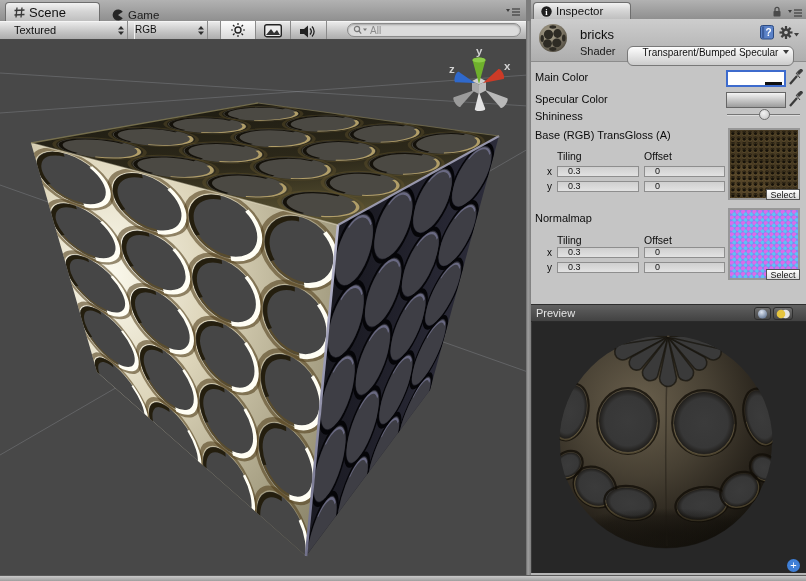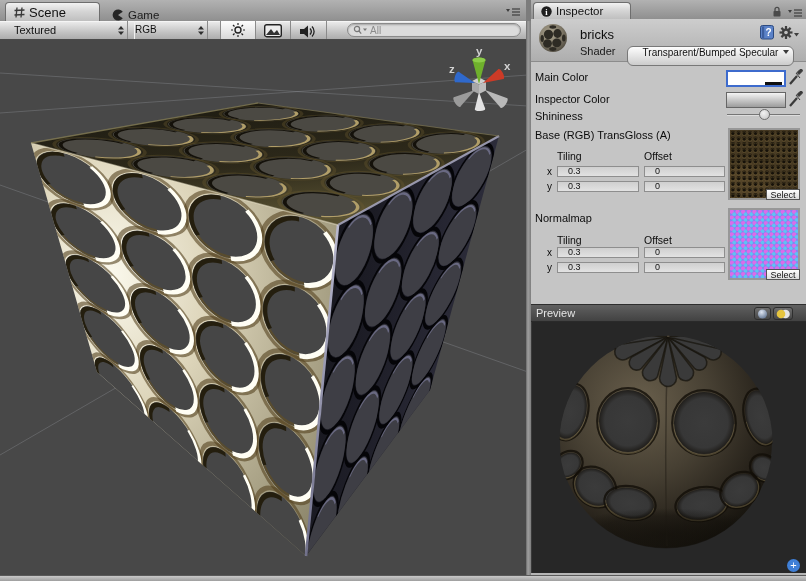--- a/index.html
+++ b/index.html
@@ -840,21 +840,21 @@
   <div class="abs" style="left:195px;top:70px;width:60px;height:17px;background:#fff;border:2px solid #3d6bcd"></div>
   <div class="abs" style="left:234px;top:82px;width:17px;height:3px;background:#111"></div>
   <svg class="abs" width="15" height="17" style="left:257px;top:69px">
       <g stroke="#3a3a3a">
         <line x1="2" y1="15" x2="9" y2="7" stroke-width="2.2"></line>
         <line x1="8" y1="4" x2="12" y2="9" stroke-width="1"></line>
         <path d="M9,3.5 l3,-3 a1.4,1.4 0 0 1 2,2 l-3,3 z" fill="#3a3a3a"></path>
       </g>
     </svg>
 
-  <div class="lbl" style="left:4px;top:93px">Inspector Color</div>
+  <div class="lbl" style="left:4px;top:93px">Specular Color</div>
   <div class="abs" style="left:195px;top:92px;width:60px;height:16px;background:linear-gradient(#f4f4f4,#9c9c9c);border:1px solid #666"></div>
   <svg class="abs" width="15" height="17" style="left:257px;top:91px">
       <g stroke="#3a3a3a">
         <line x1="2" y1="15" x2="9" y2="7" stroke-width="2.2"></line>
         <line x1="8" y1="4" x2="12" y2="9" stroke-width="1"></line>
         <path d="M9,3.5 l3,-3 a1.4,1.4 0 0 1 2,2 l-3,3 z" fill="#3a3a3a"></path>
       </g>
     </svg>
 
   <div class="lbl" style="left:4px;top:110px">Shininess</div>

